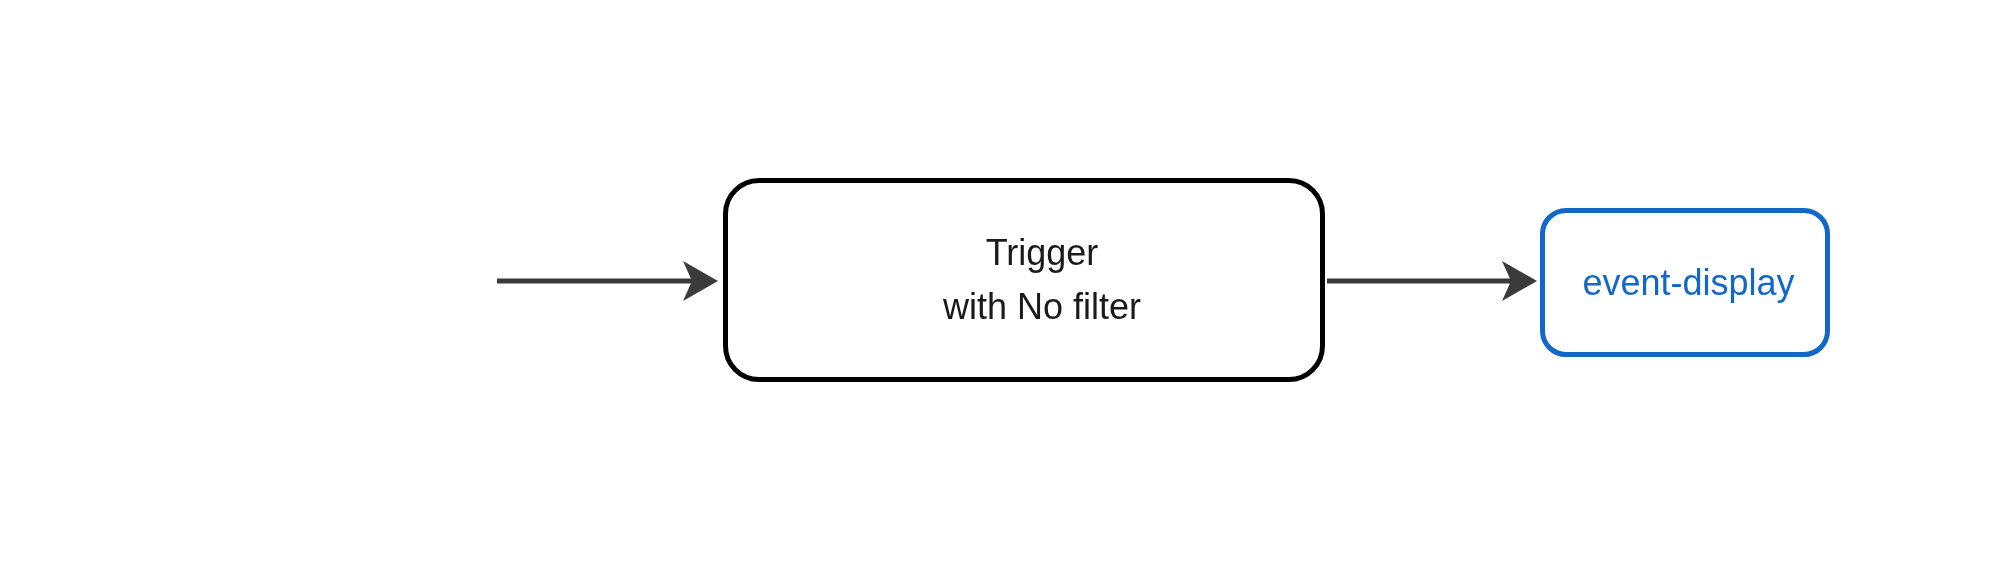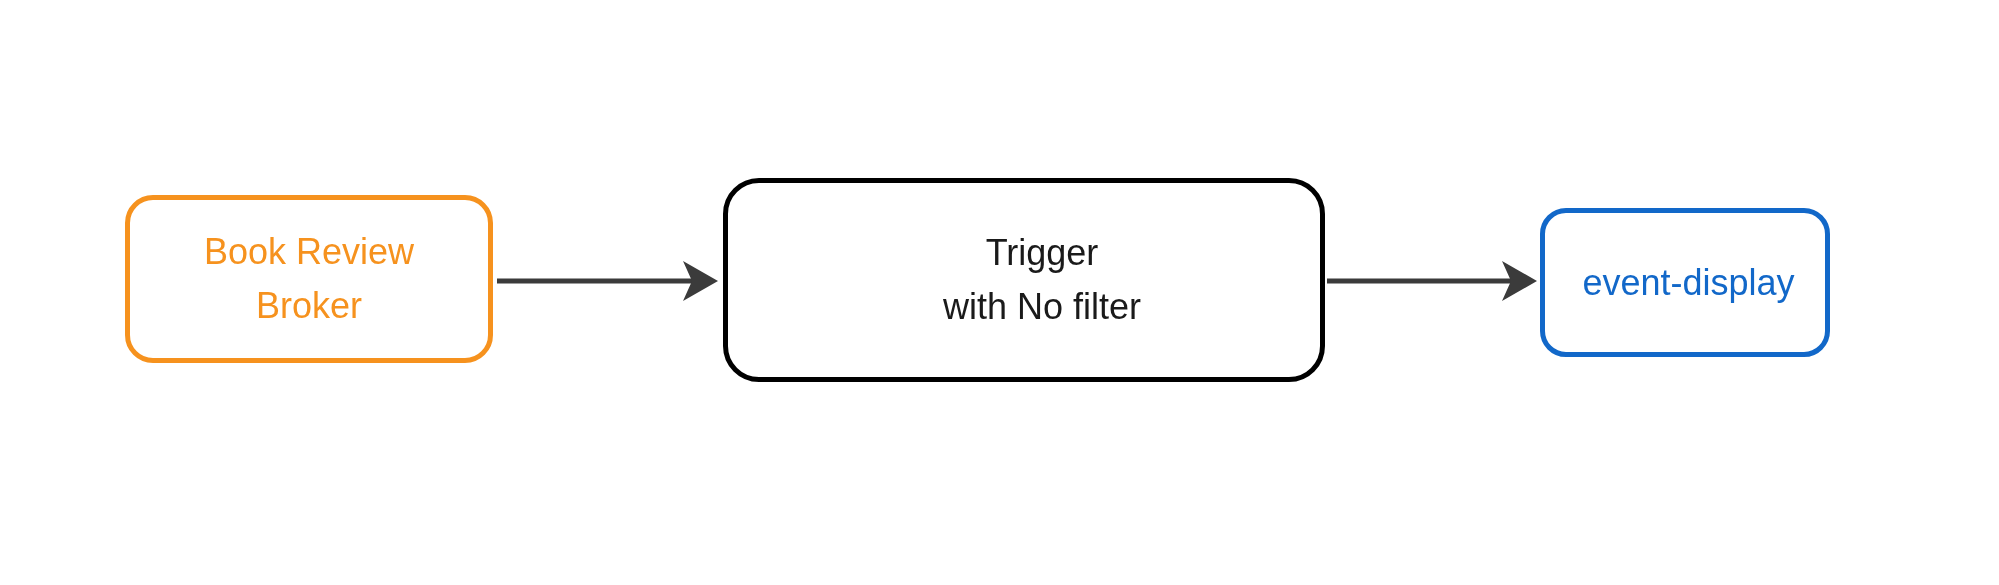--- a/index.html
+++ b/index.html
@@ -83,24 +83,20 @@
     <g>
       <line class="edge-line" x1="497" y1="281" x2="694" y2="281"></line>
       <polygon class="edge-head" points="718,281 683,261 692,281 683,301"></polygon>
     </g>
     <g>
       <line class="edge-line" x1="1327" y1="281" x2="1513" y2="281"></line>
       <polygon class="edge-head" points="1537,281 1502,261 1511,281 1502,301"></polygon>
     </g>
   </svg>
 
-  <div class="node node-broker">
-    <span>Book Review
-Broker</span>
-  </div>
 
   <div class="node node-trigger">
     <span>Trigger
 with No filter</span>
   </div>
 
   <div class="node node-event-display">
     <span>event-display</span>
   </div>
 

